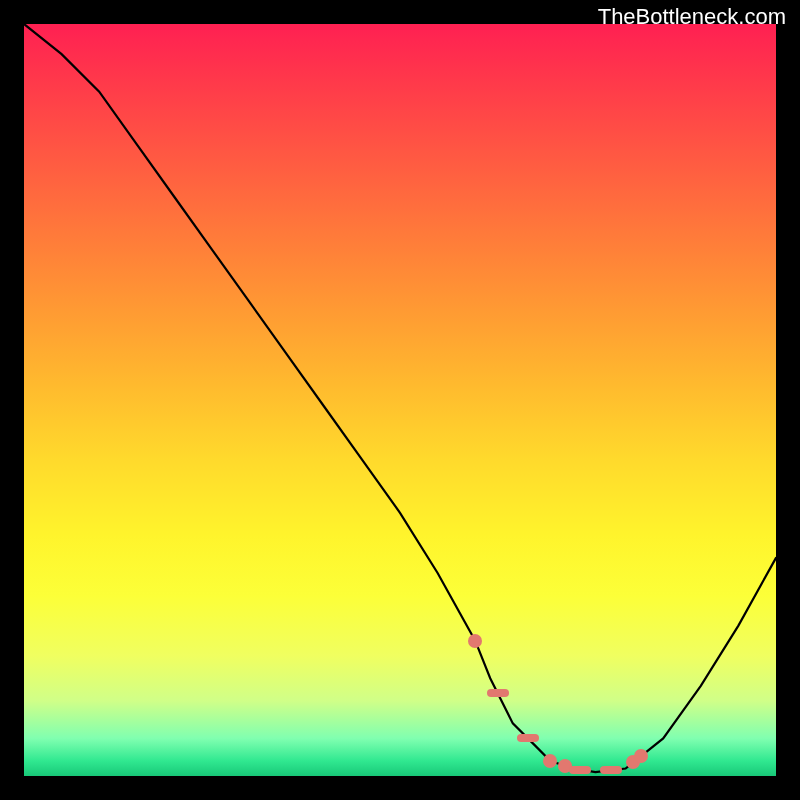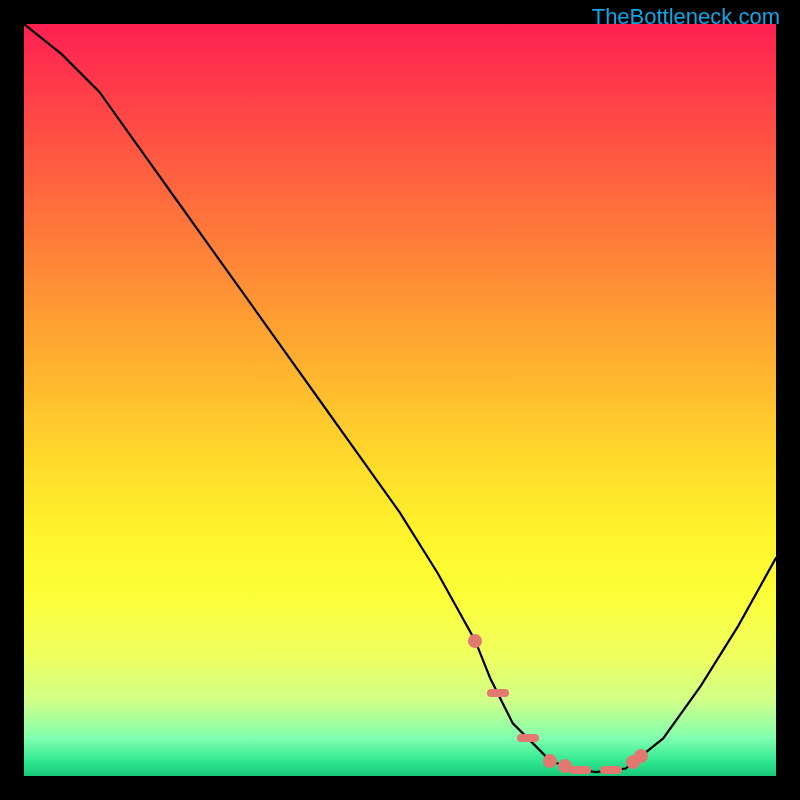--- a/index.html
+++ b/index.html
@@ -1,18 +1,18 @@
 <!DOCTYPE html>
 <html><head>
 <meta charset="utf-8">
 <style>
   * { margin: 0; padding: 0; box-sizing: border-box; }
   html, body { width: 800px; height: 800px; overflow: hidden; background: #000; font-family: Arial, sans-serif; }
   .outer { position: relative; width: 800px; height: 800px; background: #000; }
-  .watermark { position: absolute; top: 4px; right: 20px; color: #0ea5e9; font-size: 22px; font-weight: 500; }
+  .watermark { position: absolute; top: 4px; right: 14px; color: #ffffff; font-size: 22px; font-weight: 500; }
   .plot { position: absolute; left: 24px; top: 24px; width: 752px; height: 752px; }
   .grad {
     position: absolute; inset: 0;
     background: linear-gradient(to bottom,
       #ff2052 0%,
       #ff3a4a 8%,
       #ff5a42 18%,
       #ff7a3a 28%,
       #ff9a33 38%,
       #ffba2e 48%,

